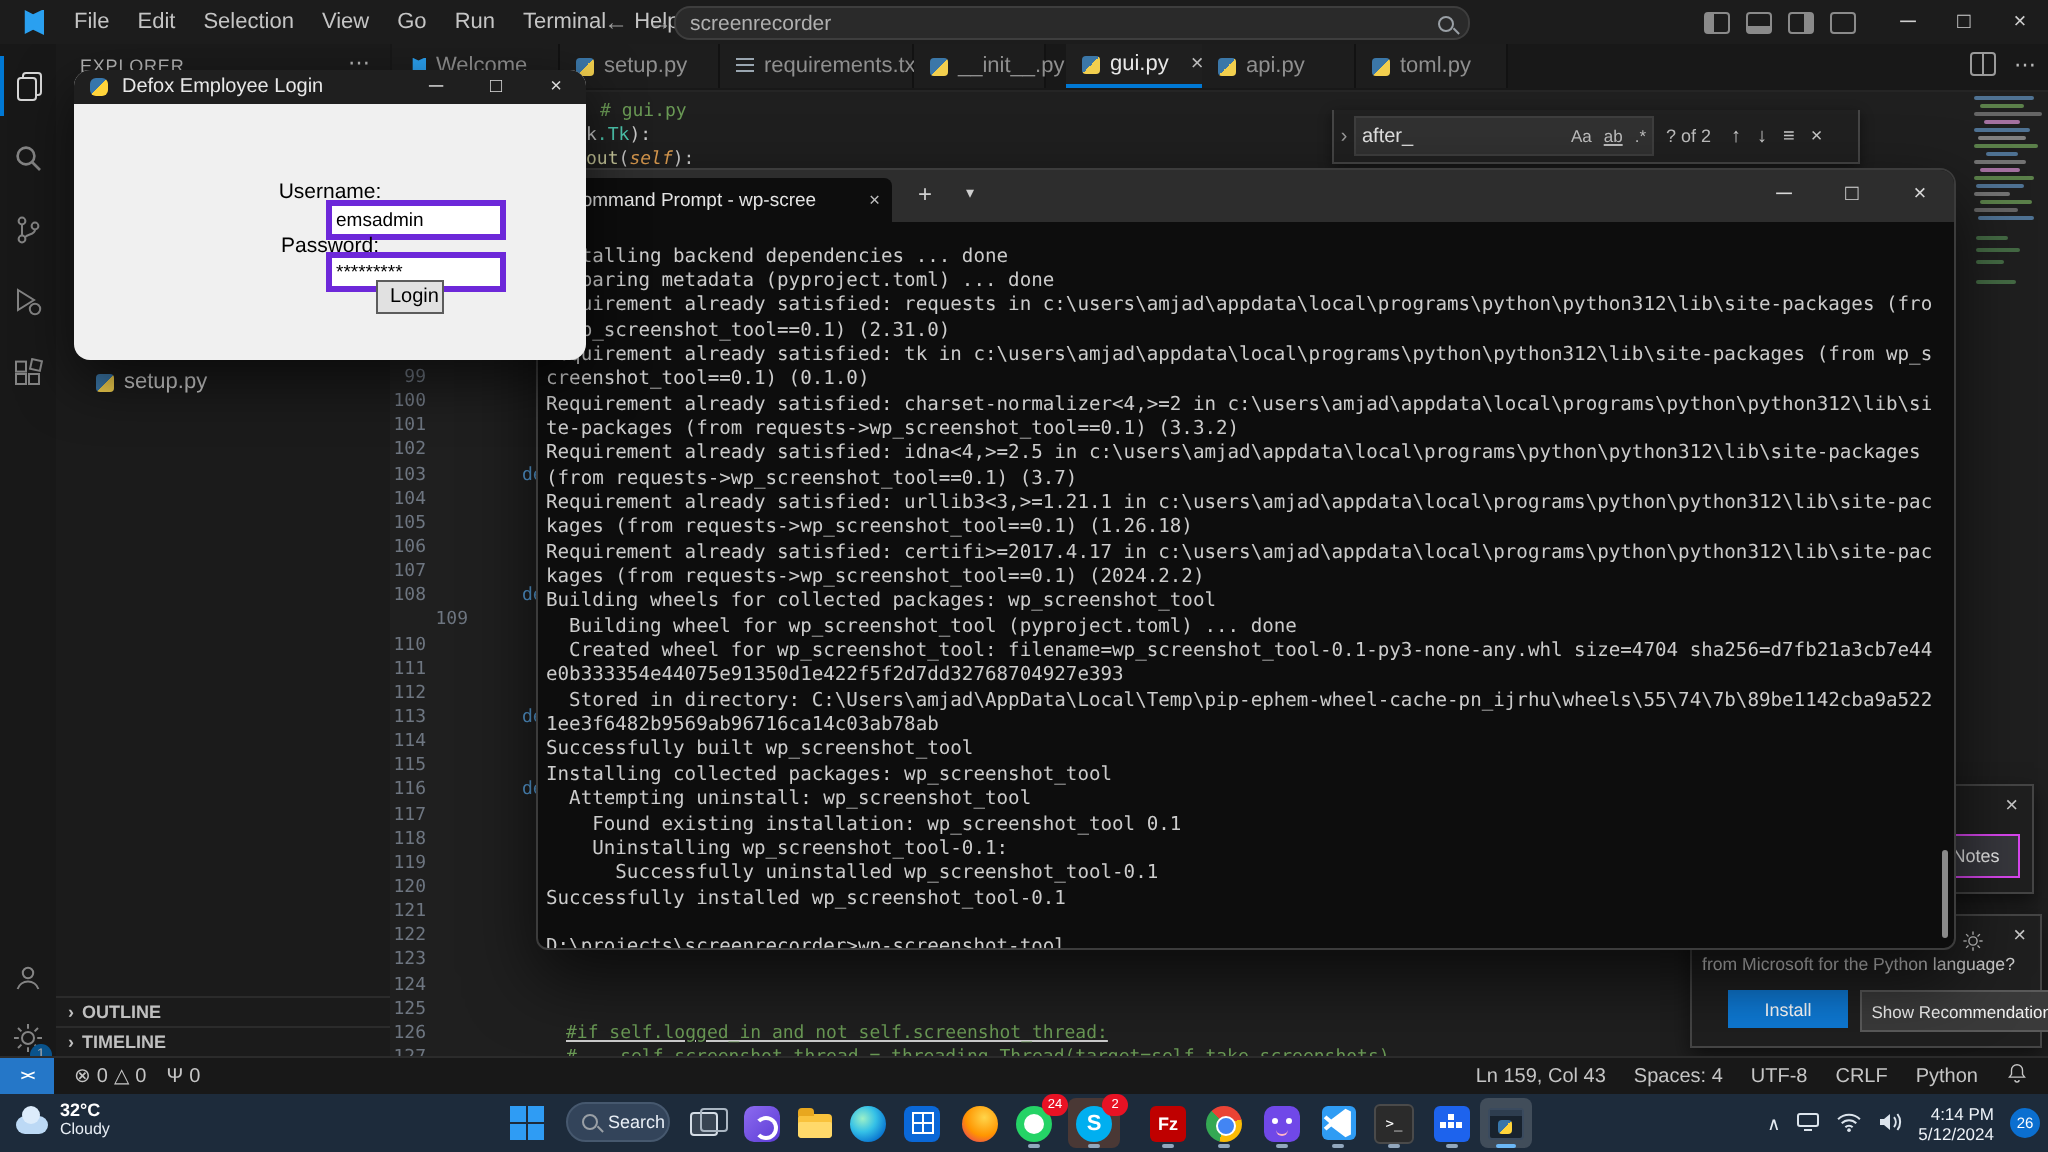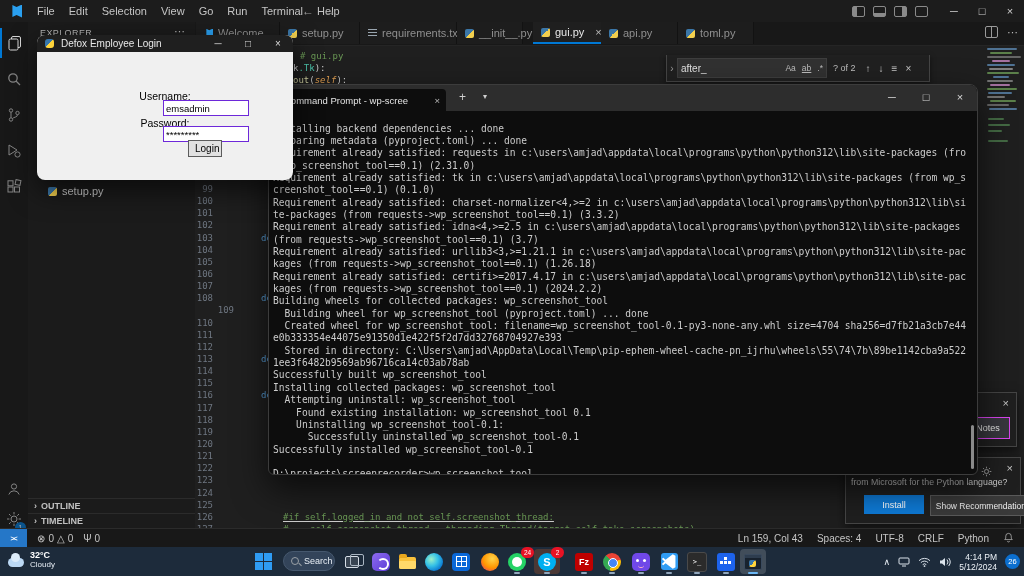--- a/index.html
+++ b/index.html
@@ -70,21 +70,21 @@
   
   .mm-bar{position:absolute;height:2px;z-index:1;border-radius:1px}
   
   #dialog{position:absolute;left:37px;top:35px;width:256px;height:145px;z-index:8;border-radius:8px;
     box-shadow:0 10px 28px rgba(0,0,0,.6);background:#f0f0f0;overflow:hidden}
   #dialog .dtitle{height:17px;background:#1f1f1f;display:flex;align-items:center;color:#e8e8e8;font-size:10px}
   .feather{width:9px;height:9px;margin:0 7px 0 8px;background:linear-gradient(135deg,#3776ab 50%,#ffd43b 50%);border-radius:3px}
   #dialog .dctl{position:absolute;top:0;height:17px;width:30px;display:flex;align-items:center;justify-content:center;
     color:#dcdcdc;font-size:10px}
   .dlabel{position:absolute;width:256px;text-align:center;font-size:10.5px;color:#000}
-  .dinput{position:absolute;left:126px;width:80px;height:14px;border:1px solid #6d28d9;background:#fff;
+  .dinput{position:absolute;left:126px;width:80px;height:14px;border:3px solid #6d28d9;background:#fff;
     font-size:9.5px;color:#000;padding:0 2px;box-sizing:content-box;font-family:"Liberation Sans",sans-serif}
   #loginbtn{position:absolute;left:151px;top:105px;width:34px;height:17px;background:#e1e1e1;
     border:1px solid #5c5c5c;font-size:10px;color:#000;font-family:"Liberation Sans",sans-serif}
   
   #terminal{position:absolute;left:268px;top:84px;width:710px;height:391px;z-index:5;background:#0d0d0d;
     border:1px solid #3c3c3c;border-radius:8px 8px 6px 6px;box-shadow:0 14px 34px rgba(0,0,0,.65);box-sizing:border-box;overflow:hidden}
   #term-titlebar{position:absolute;left:0;top:0;right:0;height:26px;background:#2d2d2d}
   #term-tab{position:absolute;left:9px;top:4px;width:168px;height:22px;background:#0d0d0d;border-radius:4px 4px 0 0;
     display:flex;align-items:center;color:#e4e4e4;font-size:9.5px;padding:0 6px;box-sizing:border-box;justify-content:space-between}
   .term-plus{position:absolute;left:190px;top:5px;color:#cfcfcf;font-size:12px}
@@ -187,20 +187,24 @@
         <span class="menu-item">Edit</span>
         <span class="menu-item">Selection</span>
         <span class="menu-item">View</span>
         <span class="menu-item">Go</span>
         <span class="menu-item">Run</span>
         <span class="menu-item">Terminal</span>
         <span class="menu-item">Help</span>
       </div>
     <span class="navarrow" style="position:absolute;left:296px">←</span>
     <span class="navarrow" style="position:absolute;left:318px">→</span>
+    <div id="cmdcenter">
+      <span>screenrecorder</span>
+      <span class="mag"></span>
+    </div>
     <div style="position:absolute;right:96px;display:flex;align-items:center">
       <div class="layout-ic l"></div>
       <div class="layout-ic b"></div>
       <div class="layout-ic r"></div>
       <div class="layout-ic"></div>
     </div>
     <div style="position:absolute;right:0;display:flex">
       <span class="wc">─</span>
       <span class="wc">□</span>
       <span class="wc">×</span>

